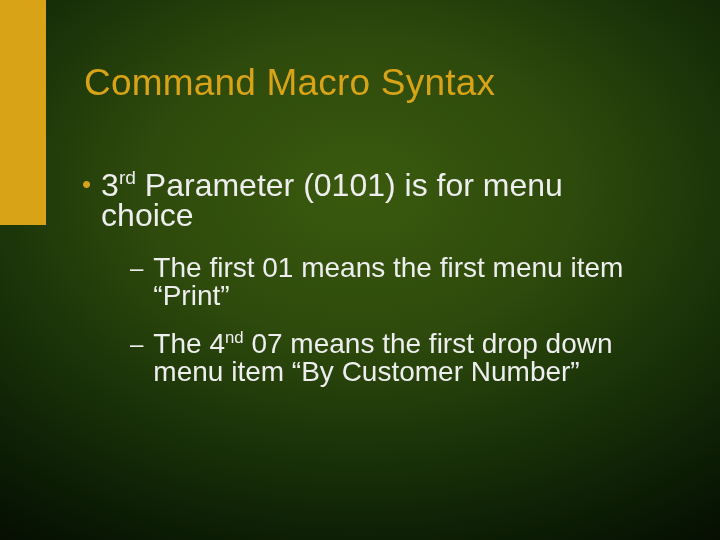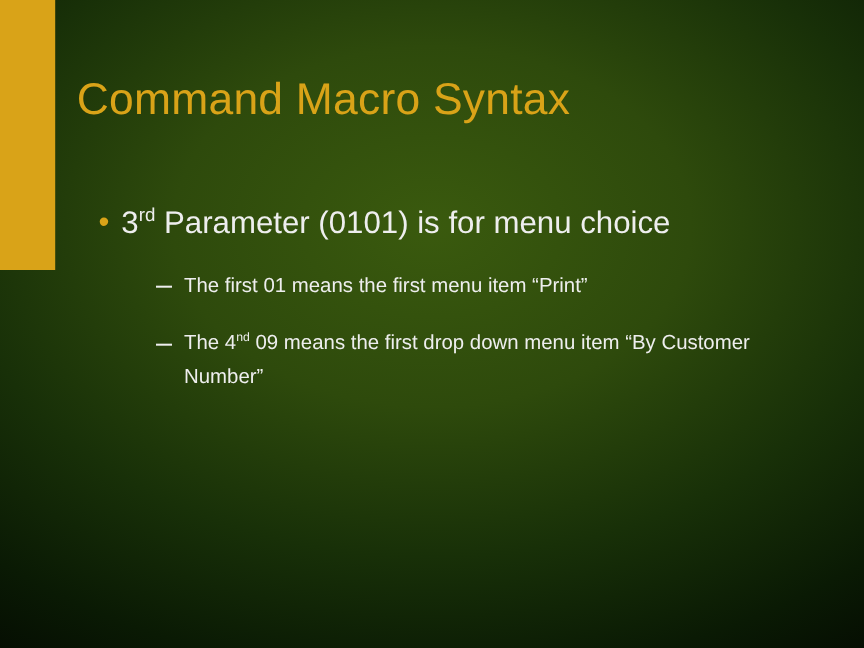--- a/index.html
+++ b/index.html
@@ -1,27 +1,27 @@
 <!DOCTYPE html>
 <html><head>
 <meta charset="utf-8">
 <style>
   html,body{margin:0;padding:0}
   body{width:720px;height:540px;overflow:hidden;font-family:Arial,Helvetica,sans-serif;background:#000}
   .slide{position:relative;width:720px;height:540px;background:radial-gradient(ellipse 720px 500px at 50% 35%,#3a5a0e 0%,#2e4a0c 30%,#183008 55%,#0a1a04 75%,#000 100%)}
   .gold-bar{position:absolute;left:0;top:0;width:46px;height:225px;background:#d9a318}
-  .title{position:absolute;left:64px;top:62px;color:#d9a318;font-size:37px;font-weight:400;letter-spacing:0.2px}
+  .title{position:absolute;left:84px;top:62px;color:#d9a318;font-size:37px;font-weight:400;letter-spacing:0.2px}
   .content{position:absolute;left:82px;top:170px;right:60px;color:#eee}
   .bullet-row{display:flex;align-items:flex-start;margin-bottom:24px}
   .bul{color:#d9a318;font-size:26px;line-height:28px;margin-right:10px;flex:0 0 auto}
-  .bul-text{color:#eee;font-size:26px;line-height:30px}
+  .bul-text{color:#eee;font-size:32px;line-height:30px}
   .sub-list{margin-left:48px;margin-top:6px}
   .sub-row{display:flex;align-items:flex-start;margin-bottom:20px}
   .dash{color:#eee;font-size:24px;line-height:28px;margin-right:10px;flex:0 0 auto}
-  .sub-text{color:#eee;font-size:17px;line-height:28px;max-width:520px}
+  .sub-text{color:#eee;font-size:28px;line-height:28px;max-width:520px}
   sup{font-size:0.6em;vertical-align:super;line-height:0}
 </style>
 </head>
 <body>
 
 <div class="slide">
 
   <div class="gold-bar"></div>
 
   <div class="title">Command Macro Syntax</div>
@@ -38,21 +38,21 @@
     <div class="sub-list">
 
       <div class="sub-row">
         <span class="dash">–</span>
         <span class="sub-text">The first 01 means the first menu item “Print”</span>
       </div>
 
       <div class="sub-row">
         <span class="dash">–</span>
         <span class="sub-text">
-          <span>The 4</span><sup>nd</sup><span> 09 means the first drop down menu item “By Customer Number”</span>
+          <span>The 4</span><sup>nd</sup><span> 07 means the first drop down menu item “By Customer Number”</span>
         </span>
       </div>
 
     </div>
 
   </div>
 
 </div>
 
 </body></html>

